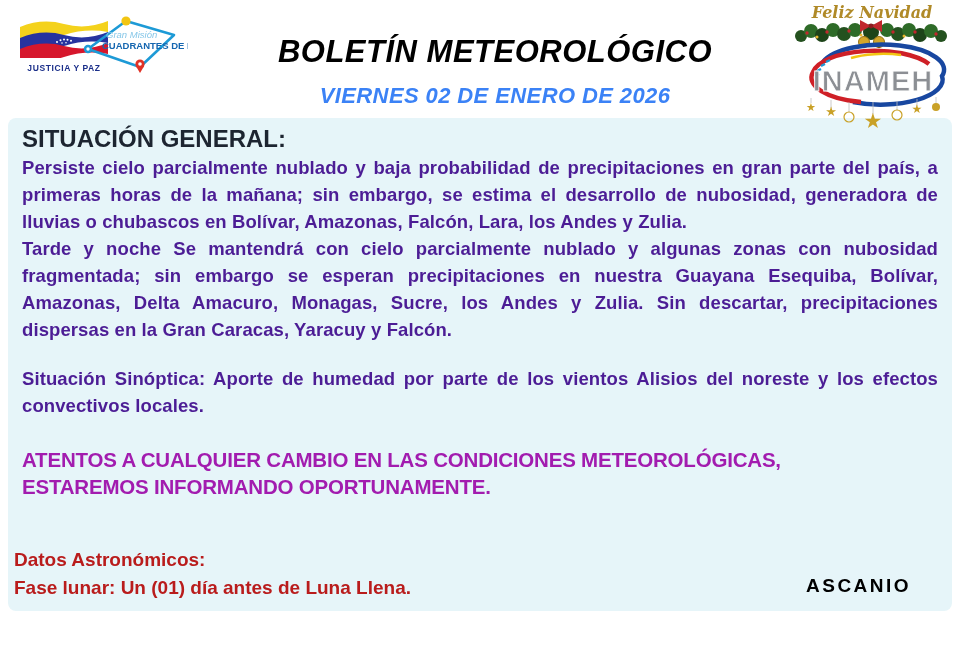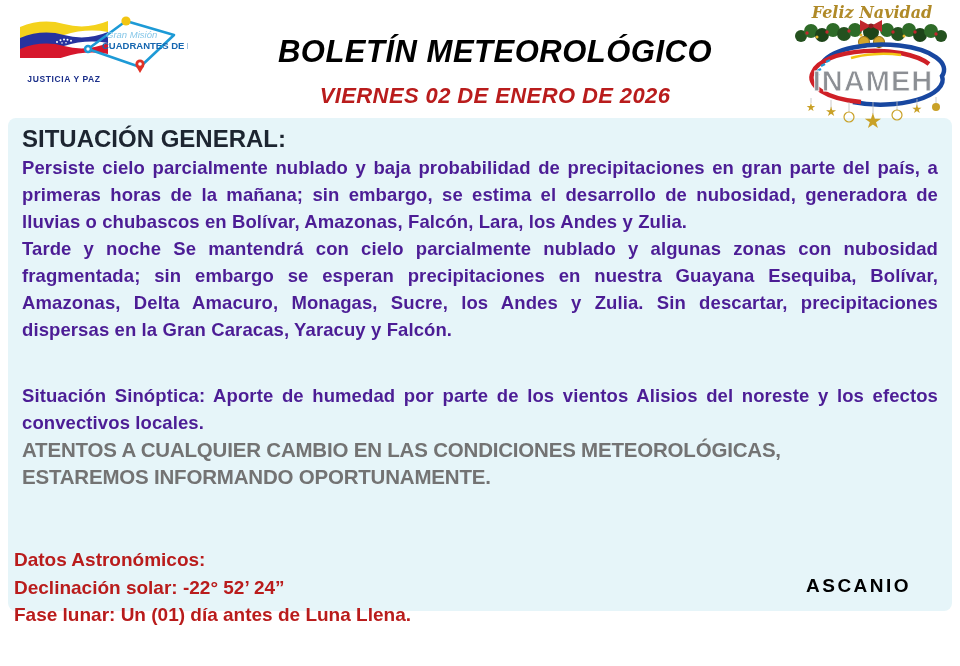--- a/index.html
+++ b/index.html
@@ -7,43 +7,43 @@
     position:relative;width:960px;height:666px;background:#ffffff;overflow:hidden;
     font-family:"Liberation Sans", sans-serif;
   }
   
   .titles{position:absolute;left:215px;top:26px;width:560px;text-align:center;}
   .main-title{
     margin:8px;font-size:31px;font-weight:bold;font-style:italic;color:#000;
     letter-spacing:.5px;white-space:nowrap;
   }
   .date-title{
-    margin:13px 0 0 0;font-size:22px;font-weight:bold;font-style:italic;color:#b91c1c;
+    margin:13px 0 0 0;font-size:22px;font-weight:bold;font-style:italic;color:#3b82f6;
     letter-spacing:.4px;white-space:nowrap;
   }
   .flag-logo{position:absolute;left:16px;top:16px;width:96px;text-align:center;}
   .flag-caption{
-    margin-top:12px;font-size:8.5px;font-weight:bold;color:#1b2f8a;letter-spacing:.6px;
+    margin-top:1px;font-size:8.5px;font-weight:bold;color:#1b2f8a;letter-spacing:.6px;
     white-space:nowrap;
   }
   .cuadrantes-logo{position:absolute;left:76px;top:12px;}
   .inameh-logo{position:absolute;right:6px;top:2px;z-index:5;}
   
   .bulletin-box{
     position:absolute;left:8px;top:118px;width:944px;height:493px;box-sizing:border-box;
     background:#e6f5f9;border-radius:8px;padding:5px 14px;color:#202834;
   }
   .situation-heading{margin:0;font-size:24px;line-height:31px;font-weight:bold;color:#1d2531;}
   .bulletin-box p{
     margin:0;font-size:18.5px;line-height:27px;font-weight:bold;text-align:justify;
     letter-spacing:.1px;color:#4c1d95;
   }
-  p.gap-top{margin-top:39px;}
+  p.gap-top{margin-top:22px;}
   .alert-text{
-    font-size:20.5px;line-height:27px;font-weight:bold;color:#737373;
+    margin-top:27px;font-size:20.5px;line-height:27px;font-weight:bold;color:#a21caf;
     letter-spacing:-.2px;
   }
   
   .astro{position:absolute;left:14px;top:546px;font-size:19px;line-height:27.5px;
     font-weight:bold;color:#b91c1c;}
   .signature{position:absolute;left:806px;top:563px;font-size:19px;font-weight:bold;
     color:#000;letter-spacing:2.5px;white-space:nowrap;margin-top:12px;}
 </style>
 </head>
 <body>
@@ -159,18 +159,17 @@
     <p>Tarde y noche Se mantendrá con cielo parcialmente nublado y algunas zonas con nubosidad fragmentada; sin embargo se esperan precipitaciones en nuestra Guayana Esequiba, Bolívar, Amazonas, Delta Amacuro, Monagas, Sucre, los Andes y Zulia. Sin descartar, precipitaciones dispersas en la Gran Caracas, Yaracuy y Falcón.</p>
     <p class="gap-top">Situación Sinóptica: Aporte de humedad por parte de los vientos Alisios del noreste y los efectos convectivos locales.</p>
     <div class="alert-text">
       <span>ATENTOS A CUALQUIER CAMBIO EN LAS CONDICIONES METEOROLÓGICAS,</span><br>
       <span>ESTAREMOS INFORMANDO OPORTUNAMENTE.</span>
     </div>
   </section>
 
   <div class="astro">
     <div>Datos Astronómicos:</div>
-    <div>Declinación solar: -22° 52’ 24”</div>
     <div>Fase lunar: Un (01) día antes de Luna Llena.</div>
   </div>
   <div class="signature">ASCANIO</div>
 
 </div>
 
 </body></html>

